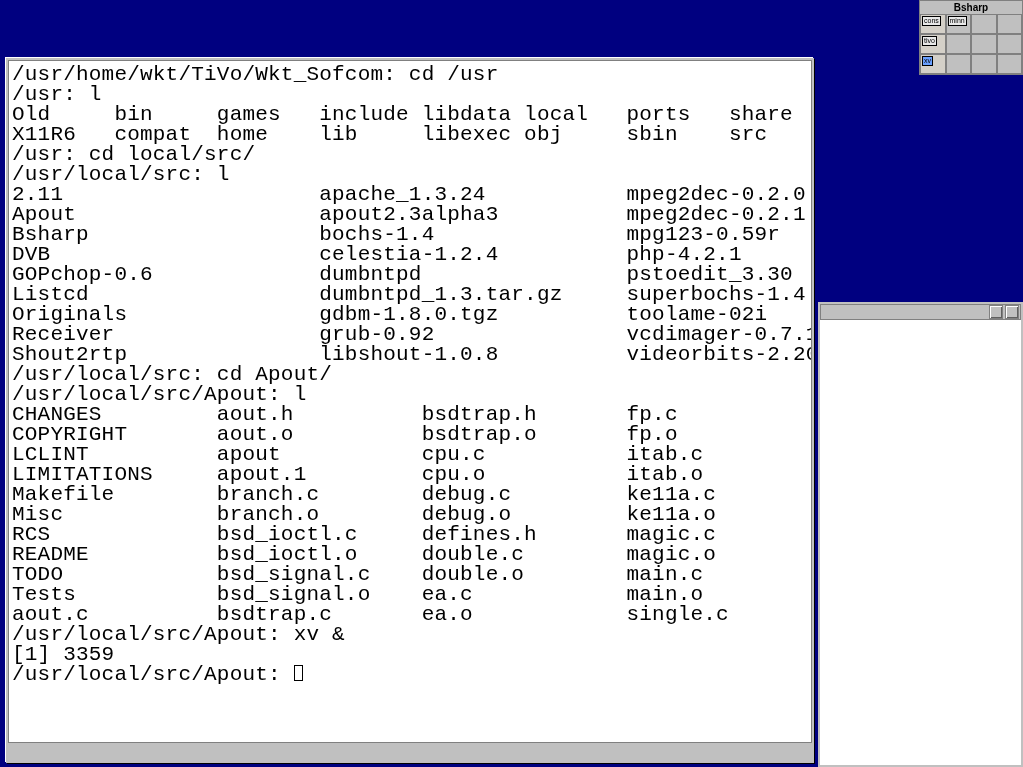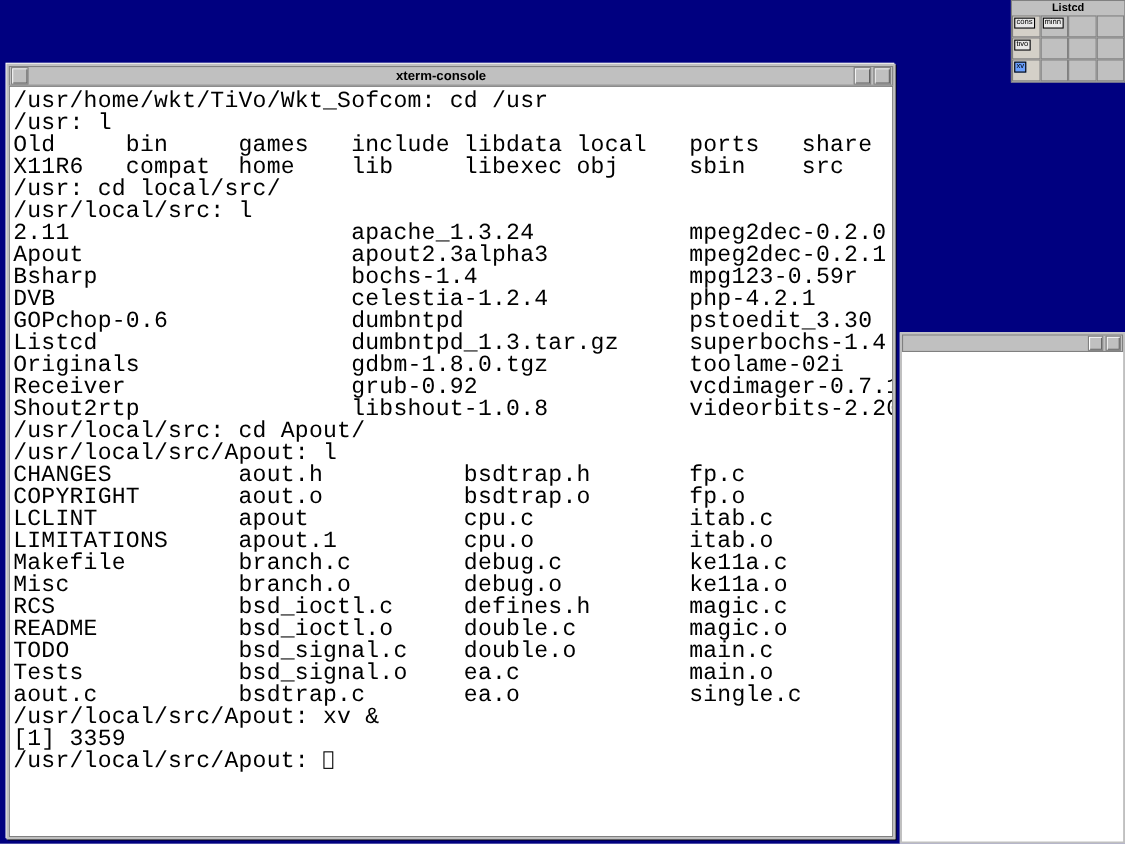--- a/index.html
+++ b/index.html
@@ -131,21 +131,21 @@
     border: 1px solid #808080;
     background: #c0c0c0;
     box-shadow: inset 1px 1px 0 #fff, inset -1px -1px 0 #606060;
     margin: 0 1px;
   }
 </style>
 </head>
 <body>
 
 <div class="pager">
-  <div class="pager-title">Listcd</div>
+  <div class="pager-title">Bsharp</div>
   <div class="pager-grid">
     <div class="pager-cell active">
       <div class="pager-mini" style="top:1px;left:1px">cons</div>
     </div>
     <div class="pager-cell">
       <div class="pager-mini" style="top:1px;left:1px">minn</div>
     </div>
     <div class="pager-cell"></div>
     <div class="pager-cell"></div>
     <div class="pager-cell active">
@@ -164,26 +164,20 @@
 </div>
 
 <div class="side-window">
   <div class="side-titlebar">
     <div class="side-box"></div>
     <div class="side-box"></div>
   </div>
 </div>
 
 <div class="term-window">
-  <div class="titlebar">
-    <div class="title-box"></div>
-    <div class="title-text">xterm-console</div>
-    <div class="title-box"></div>
-    <div class="title-box"></div>
-  </div>
   <div class="term-body" id="term-body">/usr/home/wkt/TiVo/Wkt_Sofcom: cd /usr
 /usr: l
 Old     bin     games   include libdata local   ports   share   tivo
 X11R6   compat  home    lib     libexec obj     sbin    src     tmp
 /usr: cd local/src/
 /usr/local/src: l
 2.11                    apache_1.3.24           mpeg2dec-0.2.0
 Apout                   apout2.3alpha3          mpeg2dec-0.2.1
 Bsharp                  bochs-1.4               mpg123-0.59r
 DVB                     celestia-1.2.4          php-4.2.1

